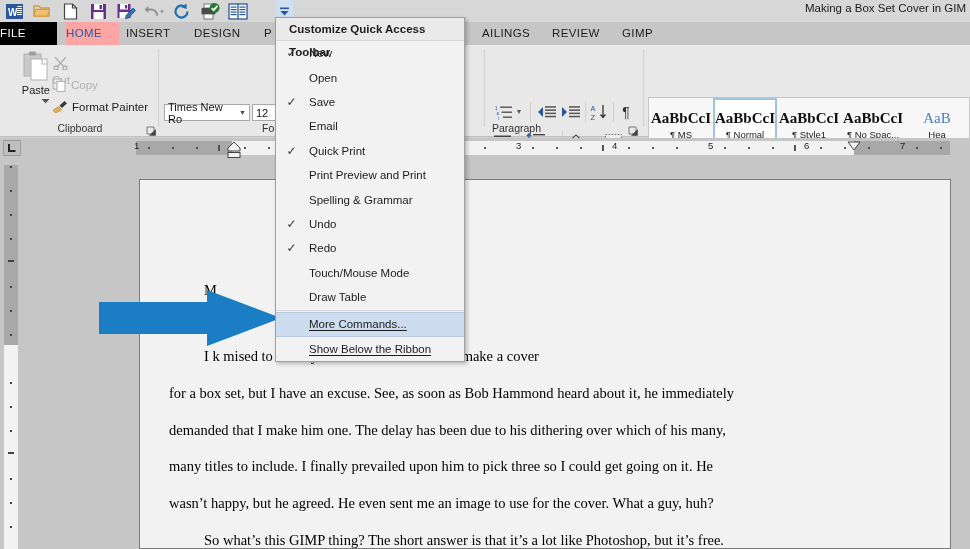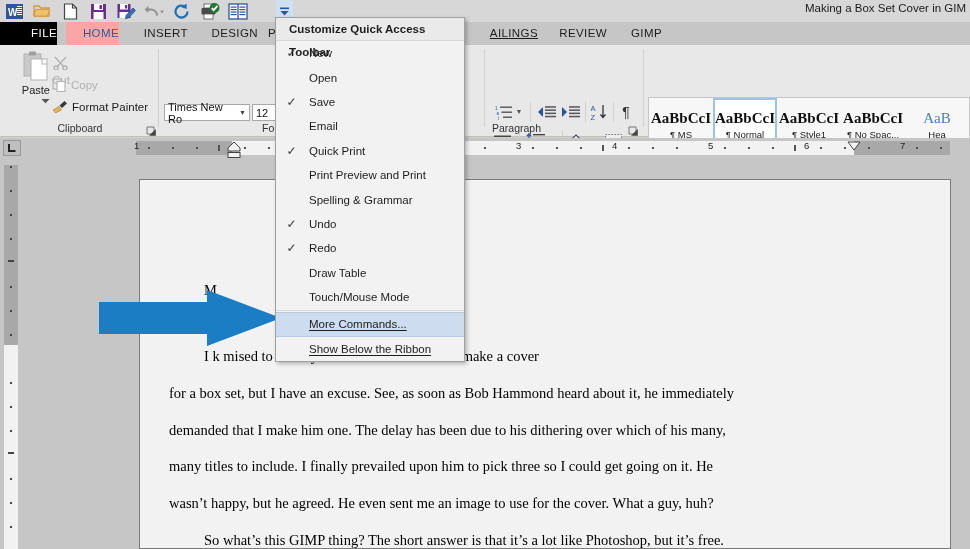--- a/index.html
+++ b/index.html
@@ -35,21 +35,21 @@
     cursor:pointer;
   }
 
   
   .tabstrip {
     position:absolute; left:0; top:22px; width:970px; height:23px;
     background:#c6c6c6;
   }
   .tab {
     position:absolute; top:0; height:23px; line-height:23px;
-    font-size:11.5px; color:#1d1d1d; text-align:right;
+    font-size:11.5px; color:#1d1d1d; text-align:left;
     letter-spacing:0.4px; cursor:pointer;
   }
   .tab-file {
     left:0; width:57px; background:#000000; color:#ffffff; font-size:11.5px;
   }
   .tab-active {
     background:#fca5a5; color:#2a5d9e;
   }
 
   
@@ -293,21 +293,21 @@
 
     <div class="title-text">Making a Box Set Cover in GIM</div>
   </div>
 
   <div class="tabstrip">
     <div class="tab tab-file" style="left:0;width:57px;">FILE</div>
     <div class="tab tab-active" style="left:66px;width:53px;">HOME</div>
     <div class="tab" style="left:126px;width:62px;">INSERT</div>
     <div class="tab" style="left:194px;width:64px;">DESIGN</div>
     <div class="tab" style="left:264px;width:12px;">P</div>
-    <div class="tab" style="left:482px;width:56px;text-decoration:underline;">AILINGS</div>
+    <div class="tab" style="left:482px;width:56px;">AILINGS</div>
     <div class="tab" style="left:552px;width:55px;">REVIEW</div>
     <div class="tab" style="left:622px;width:40px;">GIMP</div>
   </div>
 
   <div class="ribbon">
 
     <div class="paste-btn">
       <svg width="30" height="32" viewBox="0 0 30 32">
         <rect x="4" y="3" width="17" height="22" fill="#c9c9c9" stroke="#b0b0b0" stroke-width="1"></rect>
         <rect x="9" y="0.5" width="7" height="4" rx="1" fill="#9e9e9e"></rect>
@@ -635,25 +635,25 @@
     <div class="menu-item">
       <span class="menu-check">✓</span>
       <span class="menu-label">Undo</span>
     </div>
     <div class="menu-item">
       <span class="menu-check">✓</span>
       <span class="menu-label">Redo</span>
     </div>
     <div class="menu-item">
       <span class="menu-check"></span>
+      <span class="menu-label">Touch/Mouse Mode</span>
+    </div>
+    <div class="menu-item">
+      <span class="menu-check"></span>
       <span class="menu-label">Draw Table</span>
-    </div>
-    <div class="menu-item">
-      <span class="menu-check"></span>
-      <span class="menu-label">Touch/Mouse Mode</span>
     </div>
     <div class="menu-sep"></div>
     <div class="menu-item highlight">
       <span class="menu-check"></span>
       <span class="menu-label ul1">More Commands...</span>
     </div>
     <div class="menu-item">
       <span class="menu-check"></span>
       <span class="menu-label ul1">Show Below the Ribbon</span>
     </div>

